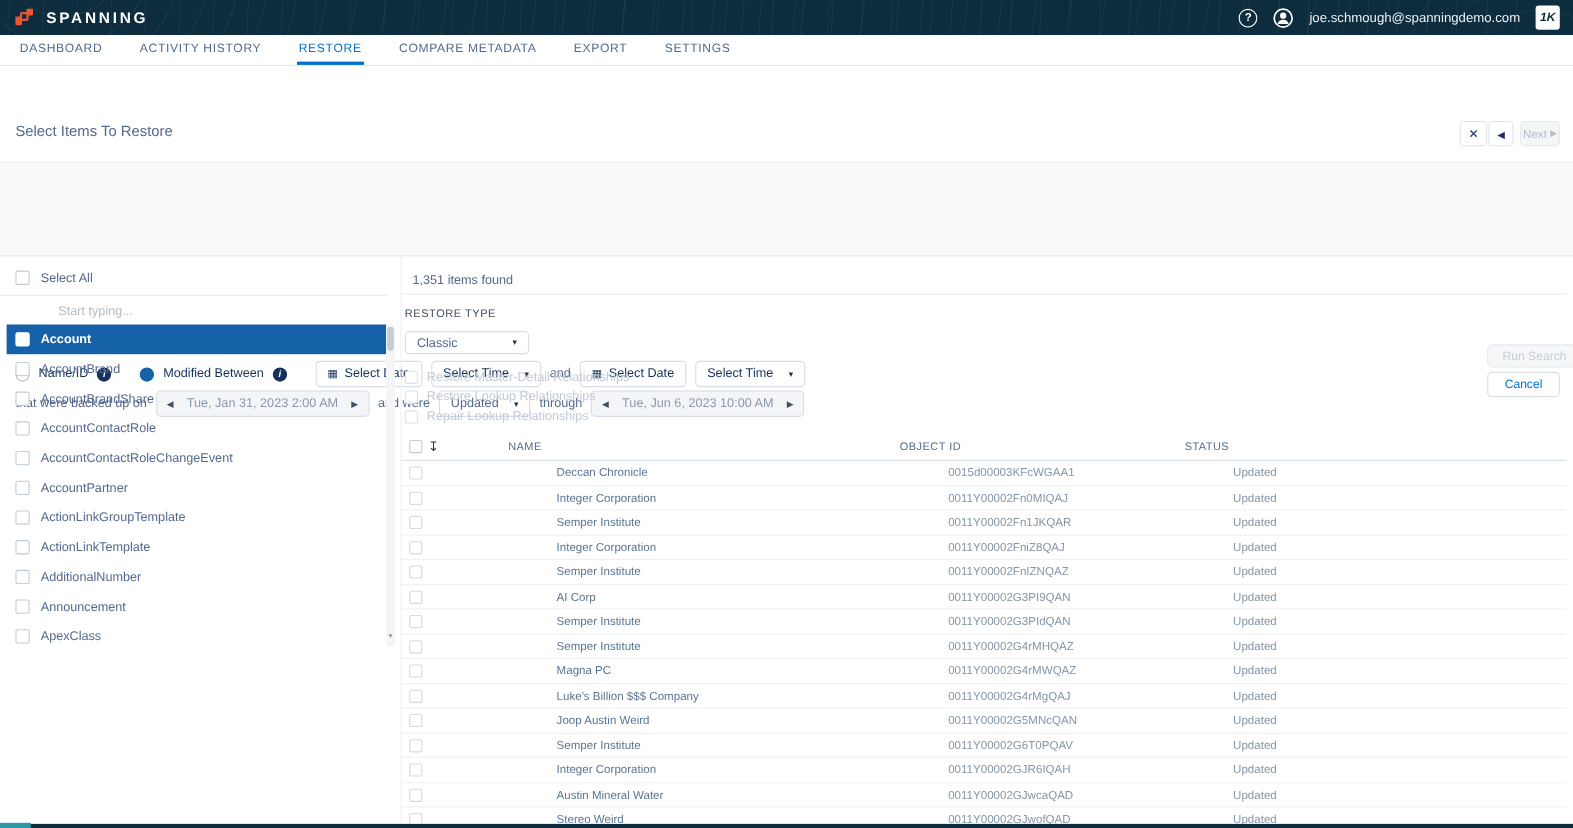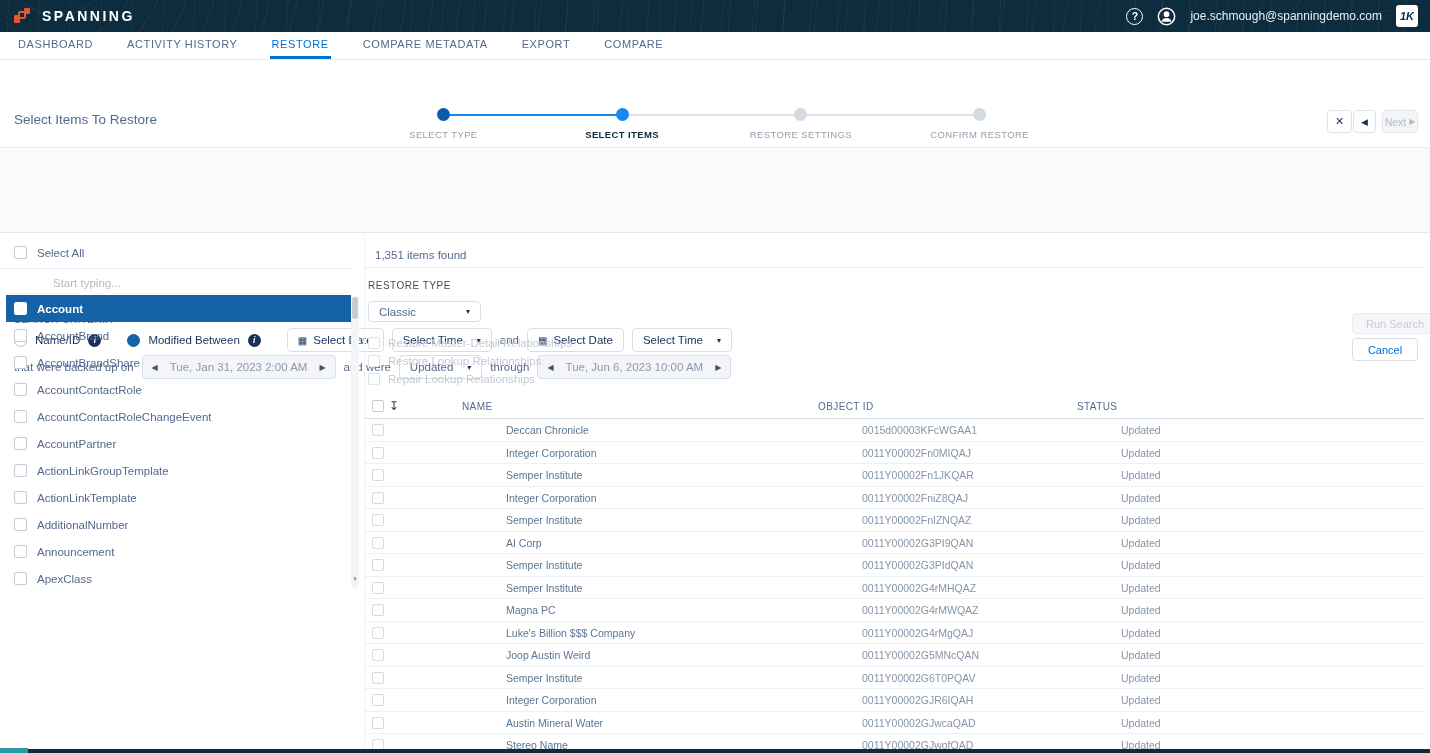--- a/index.html
+++ b/index.html
@@ -157,43 +157,25 @@
       <div class="tab">DASHBOARD</div>
 
       <div class="tab">ACTIVITY HISTORY</div>
 
       <div class="tab active">RESTORE</div>
 
       <div class="tab">COMPARE METADATA</div>
 
       <div class="tab">EXPORT</div>
 
-      <div class="tab">COMPARE</div>
+      <div class="tab">SETTINGS</div>
     </nav>
 
   <div class="page-title">Select Items To Restore</div>
 
-  <div class="stepper">
-    <div class="step">
-      <div class="dot done"></div>
-      <div class="step-label">SELECT TYPE</div>
-    </div>
-    <div class="step current conn-blue">
-      <div class="dot active"></div>
-      <div class="step-label">SELECT ITEMS</div>
-    </div>
-    <div class="step">
-      <div class="dot todo"></div>
-      <div class="step-label">RESTORE SETTINGS</div>
-    </div>
-    <div class="step">
-      <div class="dot todo"></div>
-      <div class="step-label">CONFIRM RESTORE</div>
-    </div>
-  </div>
 
   <div class="wbtn btn-close">
       <span>✕</span>
     </div>
   <div class="wbtn btn-back">
       <span>◀</span>
     </div>
   <div class="wbtn btn-next">
     <span>Next</span>
     <span class="nx-arrow">▶</span>
@@ -455,21 +437,21 @@
 
       <div class="trow">
         <span class="cb"></span>
         <span class="td td-name">Austin Mineral Water</span>
         <span class="td td-id">0011Y00002GJwcaQAD</span>
         <span class="td td-status">Updated</span>
       </div>
 
       <div class="trow">
         <span class="cb"></span>
-        <span class="td td-name">Stereo Name</span>
+        <span class="td td-name">Stereo Weird</span>
         <span class="td td-id">0011Y00002GJwofQAD</span>
         <span class="td td-status">Updated</span>
       </div>
     </div>
 
   <div class="footer"></div>
   <div class="footer-accent"></div>
 </div>
 
 </body></html>

